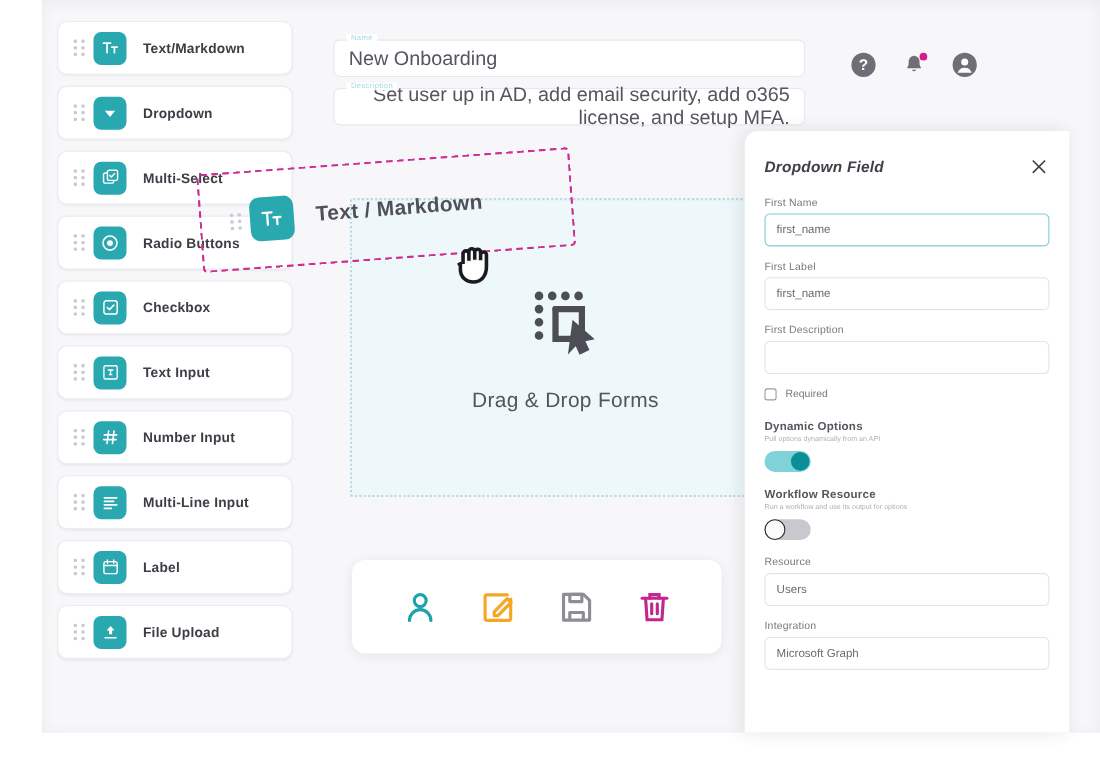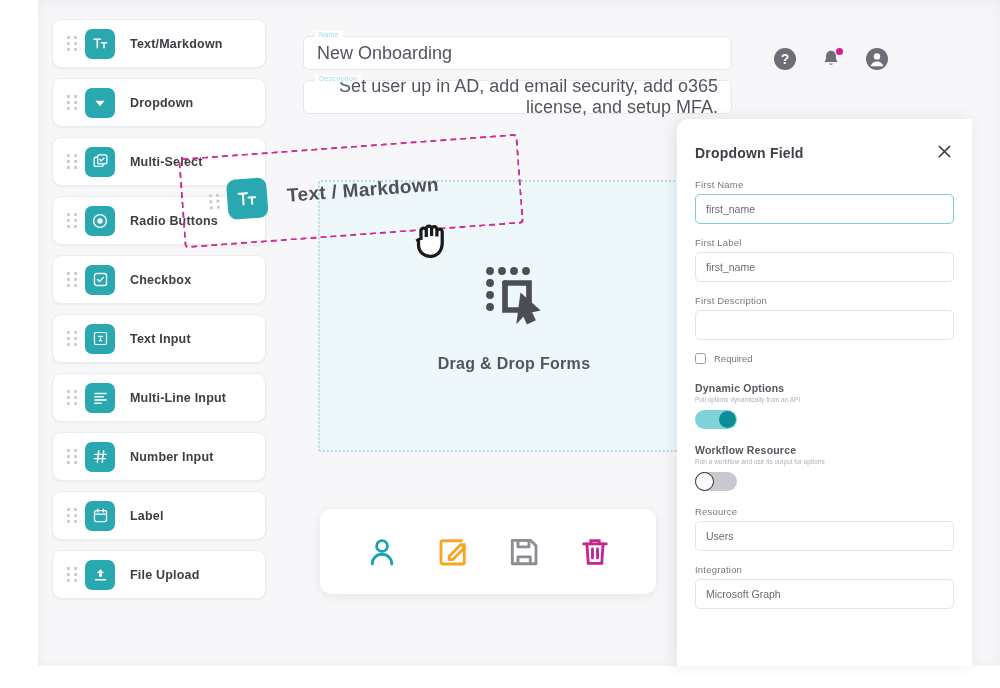--- a/index.html
+++ b/index.html
@@ -56,21 +56,21 @@
   .hdr-icons{ position:absolute; left:772px; top:46px; display:flex; gap:20px; align-items:center;}
   .hdr-icons .ico{ width:26px; height:26px; display:flex; align-items:center; justify-content:center; position:relative;}
   .badge-dot{ position:absolute; right:1px; top:2px; width:7px; height:7px; border-radius:50%; background:#d81b8c;}
 
   
   .dropzone{
     position:absolute; left:318px; top:180px; width:392px; height:272px;
     background:#eef8fb; border:2px dotted #bcd8e0; border-radius:3px;
     display:flex; flex-direction:column; align-items:center; justify-content:center;
   }
-  .dz-label{ margin-top:20px; font-size:16px; font-weight:700; color:#54545c; letter-spacing:.3px;}
+  .dz-label{ margin-top:20px; font-size:19px; font-weight:400; color:#54545c; letter-spacing:.3px;}
 
   
   .drag-ghost{
     position:absolute; left:181px; top:146px; width:340px; height:90px;
     transform: rotate(-4.2deg);
   }
   .drag-ghost .dashed{
     position:absolute; inset:0;
     border:2px dashed #cf2d93; border-radius:4px;
   }
@@ -93,21 +93,21 @@
   }
   .actionbar .act{ width:44px; height:44px; display:flex; align-items:center; justify-content:center; }
 
   
   .props{
     position:absolute; left:677px; top:119px; width:295px; height:547px;
     background:#fff; border-radius:12px 0 0 0;
     box-shadow:-3px 0 16px rgba(16,24,40,.09);
     padding:22px 18px 0 18px;
   }
-  .props-head{ display:flex; align-items:flex-end; justify-content:space-between; margin-bottom:18px;}
+  .props-head{ display:flex; align-items:center; justify-content:space-between; margin-bottom:18px;font-style:italic;}
   .props-title{ font-size:14px; font-weight:700; color:#3f3f48; letter-spacing:.2px;}
   .close-x{ width:20px; height:20px; display:flex; align-items:center; justify-content:center; }
 
   .pf{ margin-bottom:13px; }
   .pf-label{ font-size:9.5px; color:#77777f; margin-bottom:4px; letter-spacing:.2px; }
   .pf-input{
     height:30px; border:1px solid #e3e3ea; border-radius:5px; background:#fff;
     display:flex; align-items:center; padding:0 10px; font-size:10.5px; color:#6a6a73;
   }
   .pf-input.focused{ border-color:#7ecbd4; }
@@ -260,43 +260,43 @@
             <i></i>
             <i></i>
             <i></i>
             <i></i>
             <i></i>
             <i></i>
           </span>
         </span>
       <span class="pi-icon">
         <svg width="17" height="17" viewBox="0 0 24 24" fill="none" stroke="#fff" stroke-width="2.1" stroke-linecap="round">
+            <path d="M9.5 4L7.5 20M16.5 4L14.5 20M4 9h16M3.2 15h16"></path>
+          </svg>
+      </span>
+      <span class="pi-label">Number Input</span>
+    </div>
+
+    <div class="palette-item">
+      <span class="grip">
+          <span class="grip-dots">
+            <i></i>
+            <i></i>
+            <i></i>
+            <i></i>
+            <i></i>
+            <i></i>
+          </span>
+        </span>
+      <span class="pi-icon">
+        <svg width="17" height="17" viewBox="0 0 24 24" fill="none" stroke="#fff" stroke-width="2.1" stroke-linecap="round">
             <path d="M4 6.5h16M4 11h12M4 15.5h16M4 20h9"></path>
           </svg>
       </span>
       <span class="pi-label">Multi-Line Input</span>
-    </div>
-
-    <div class="palette-item">
-      <span class="grip">
-          <span class="grip-dots">
-            <i></i>
-            <i></i>
-            <i></i>
-            <i></i>
-            <i></i>
-            <i></i>
-          </span>
-        </span>
-      <span class="pi-icon">
-        <svg width="17" height="17" viewBox="0 0 24 24" fill="none" stroke="#fff" stroke-width="2.1" stroke-linecap="round">
-            <path d="M9.5 4L7.5 20M16.5 4L14.5 20M4 9h16M3.2 15h16"></path>
-          </svg>
-      </span>
-      <span class="pi-label">Number Input</span>
     </div>
 
     <div class="palette-item">
       <span class="grip">
           <span class="grip-dots">
             <i></i>
             <i></i>
             <i></i>
             <i></i>
             <i></i>

